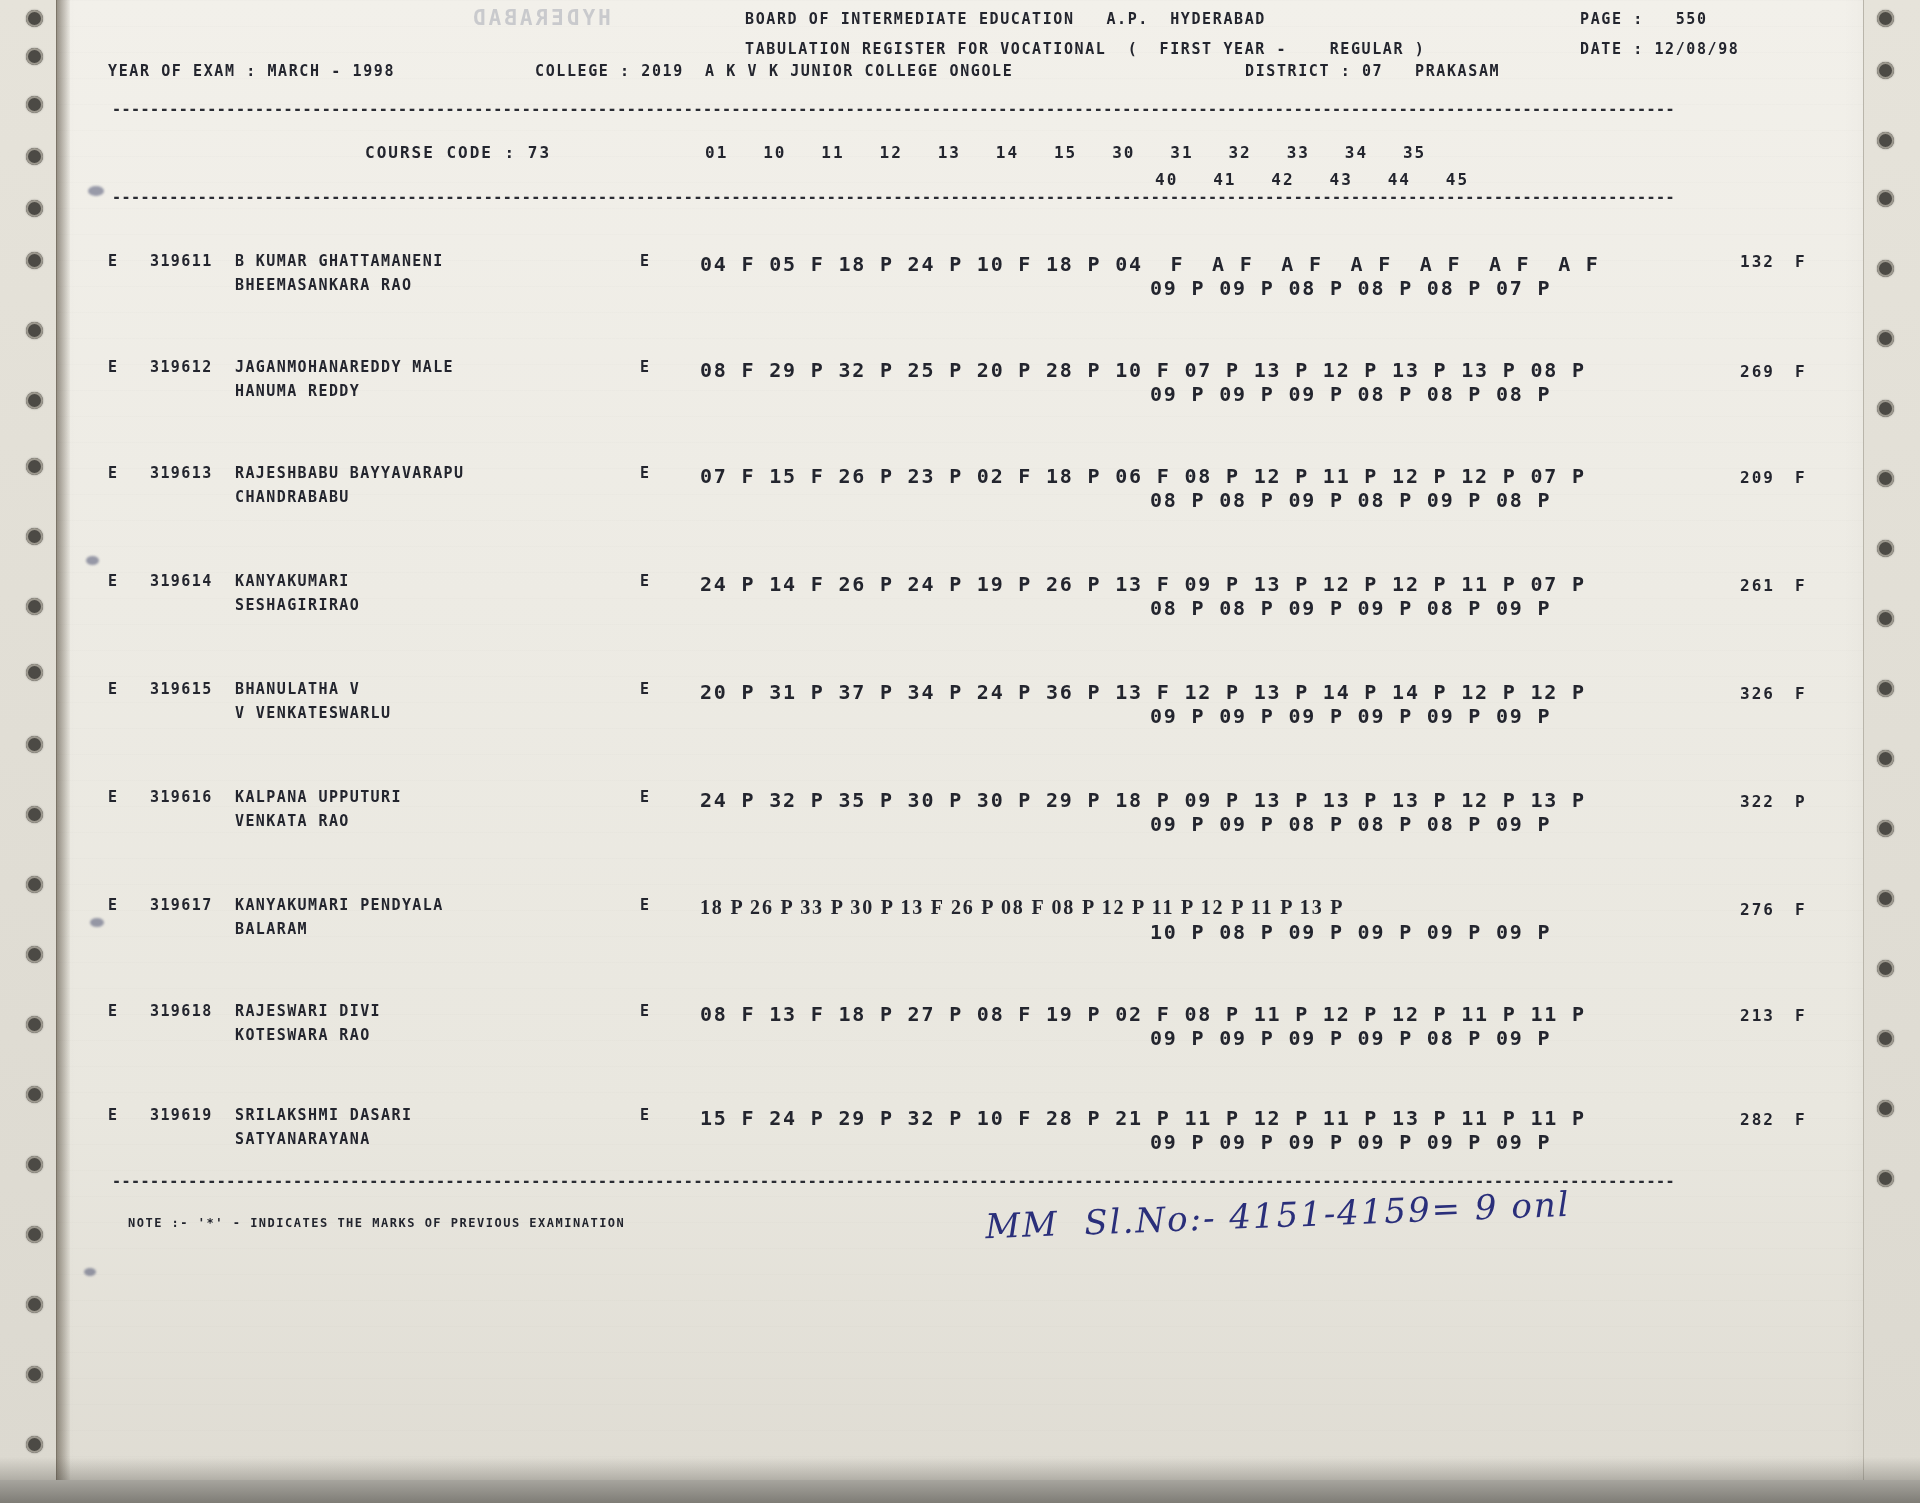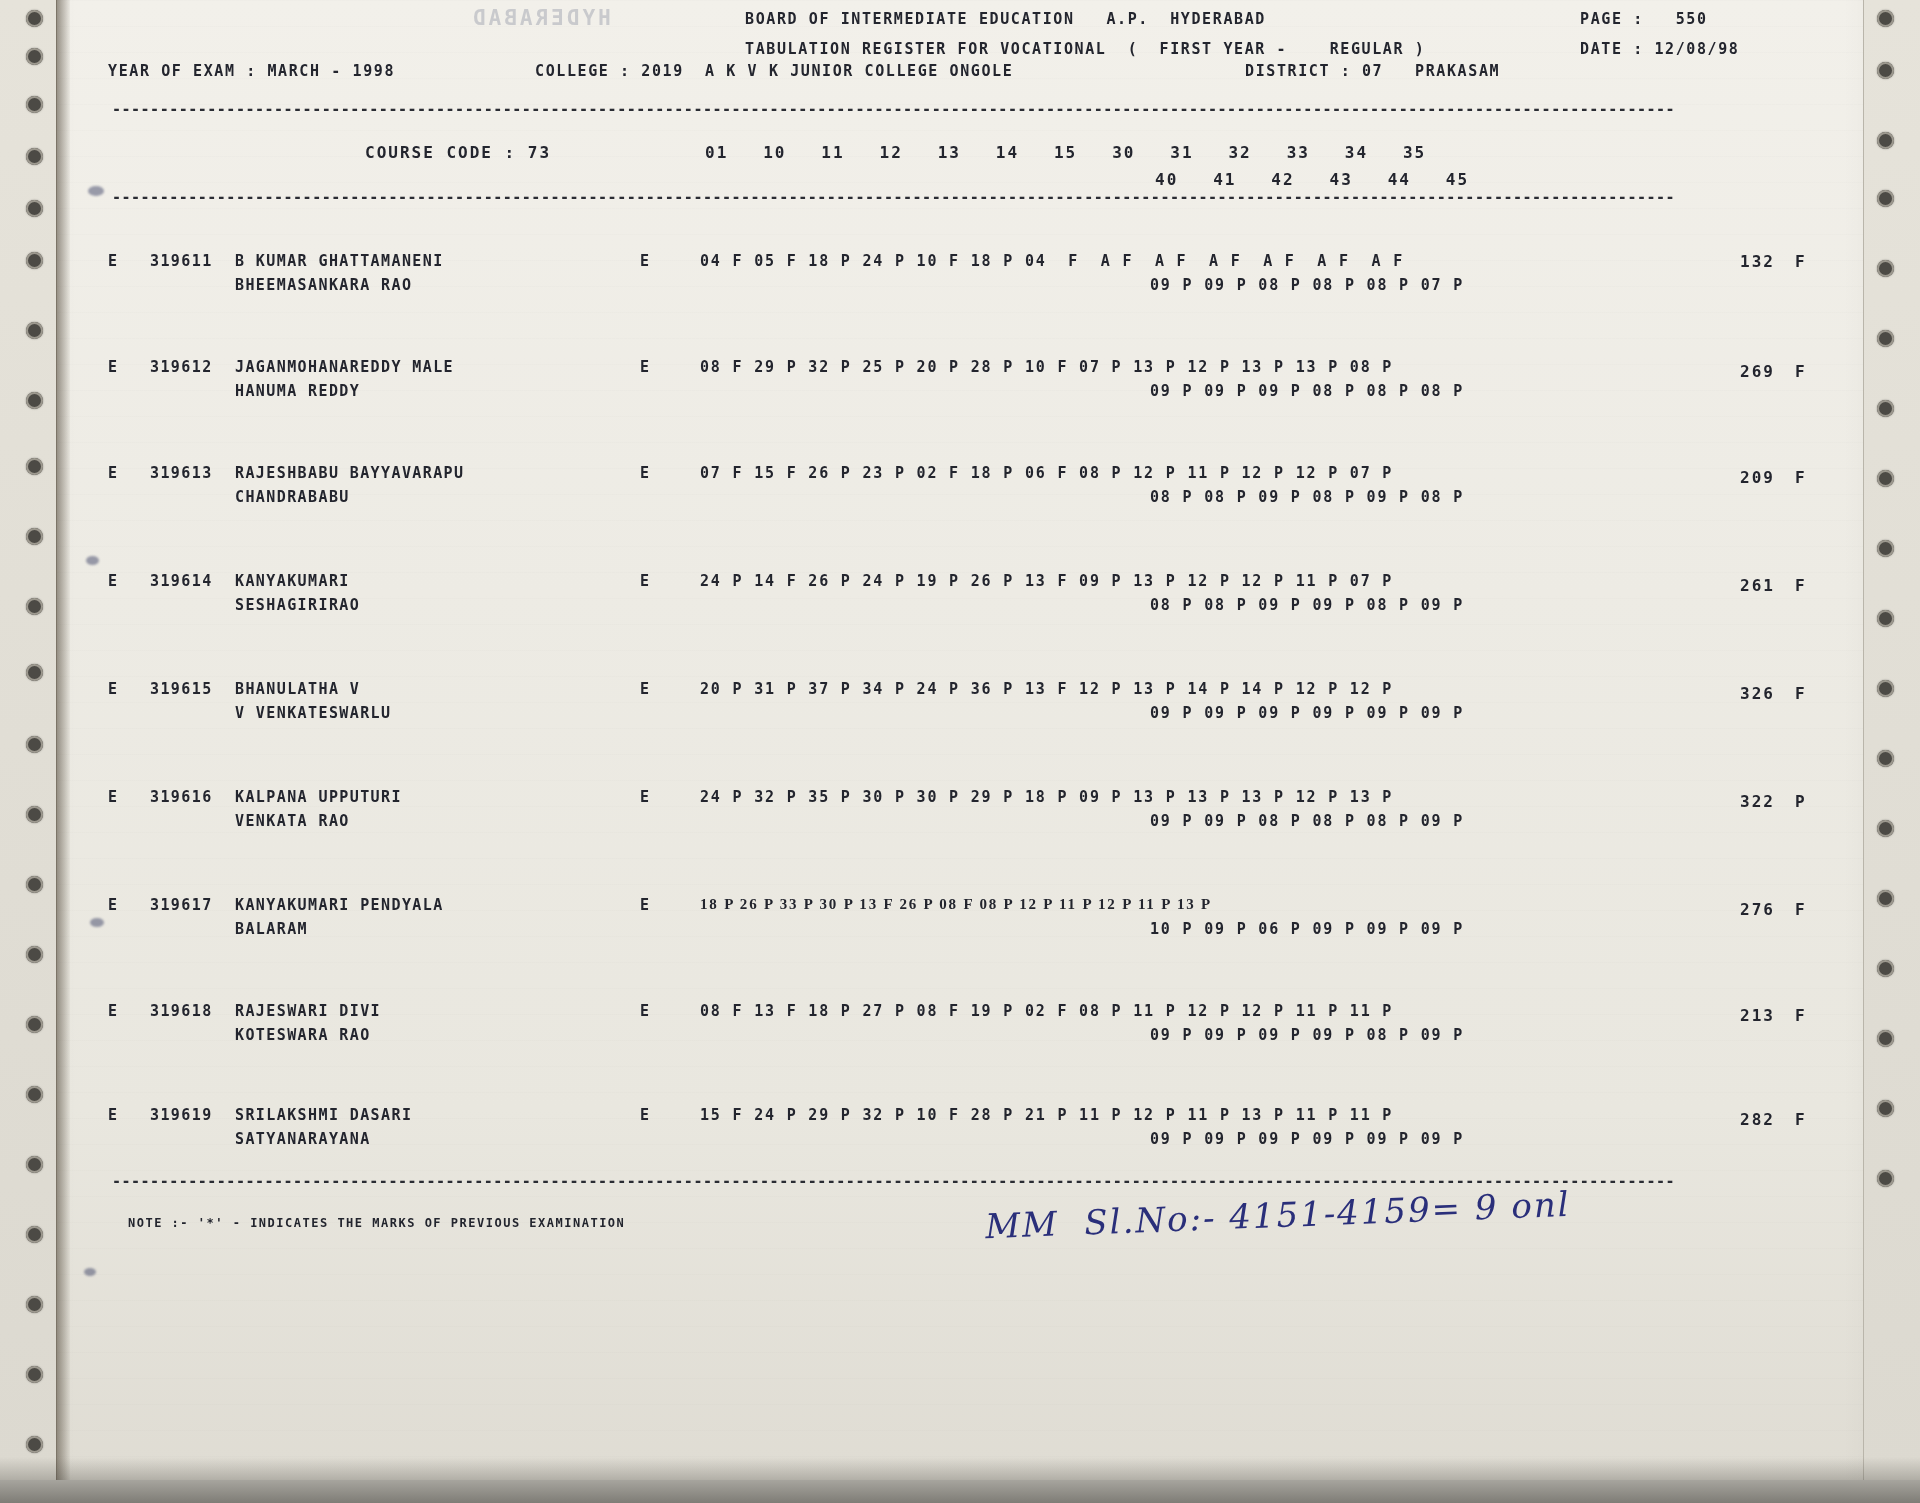--- a/index.html
+++ b/index.html
@@ -83,21 +83,21 @@
     position: absolute;
     white-space: pre;
     font-size: 15px;
     font-weight: bold;
     letter-spacing: 0.5px;
     color: #2a2c33;
     overflow: hidden;
   }
   .course-row { font-size: 16px; font-weight: bold; letter-spacing: 2px; }
   .stu { font-size: 15px; font-weight: bold; letter-spacing: 1.4px; }
-  .marks { font-size: 15px; font-weight: bold; letter-spacing: 1.8px; }
+  .marks { font-size: 20px; font-weight: bold; letter-spacing: 1.8px; }
   .total { font-size: 16px; font-weight: bold; letter-spacing: 2px; }
   .note { font-size: 12px; font-weight: bold; letter-spacing: 1.5px; }
   
   #ghost {
     position: absolute;
     left: 470px; top: 6px;
     font-size: 21px;
     font-weight: bold;
     letter-spacing: 3px;
     color: rgba(40,50,90,0.20);
@@ -259,21 +259,21 @@
     <div class="ln marks" style="left:1150px; top:812px;">09 P 09 P 08 P 08 P 08 P 09 P</div>
     <div class="ln total" style="left:1740px; top:792px;">322</div>
     <div class="ln total" style="left:1795px; top:792px;">P</div>
 
     <div class="ln stu" style="left:108px; top:896px;">E</div>
     <div class="ln stu" style="left:150px; top:896px;">319617</div>
     <div class="ln stu" style="left:235px; top:896px;">KANYAKUMARI PENDYALA</div>
     <div class="ln stu" style="left:235px; top:920px;">BALARAM</div>
     <div class="ln stu" style="left:640px; top:896px;">E</div>
     <div class="ln marks" style="left:700px; top:896px;font-family:Liberation Serif, serif;">18 P 26 P 33 P 30 P 13 F 26 P 08 F 08 P 12 P 11 P 12 P 11 P 13 P</div>
-    <div class="ln marks" style="left:1150px; top:920px;">10 P 09 P 06 P 09 P 09 P 09 P</div>
+    <div class="ln marks" style="left:1150px; top:920px;">10 P 08 P 09 P 09 P 09 P 09 P</div>
     <div class="ln total" style="left:1740px; top:900px;">276</div>
     <div class="ln total" style="left:1795px; top:900px;">F</div>
 
     <div class="ln stu" style="left:108px; top:1002px;">E</div>
     <div class="ln stu" style="left:150px; top:1002px;">319618</div>
     <div class="ln stu" style="left:235px; top:1002px;">RAJESWARI DIVI</div>
     <div class="ln stu" style="left:235px; top:1026px;">KOTESWARA RAO</div>
     <div class="ln stu" style="left:640px; top:1002px;">E</div>
     <div class="ln marks" style="left:700px; top:1002px;">08 F 13 F 18 P 27 P 08 F 19 P 02 F 08 P 11 P 12 P 12 P 11 P 11 P</div>
     <div class="ln marks" style="left:1150px; top:1026px;">09 P 09 P 09 P 09 P 08 P 09 P</div>

